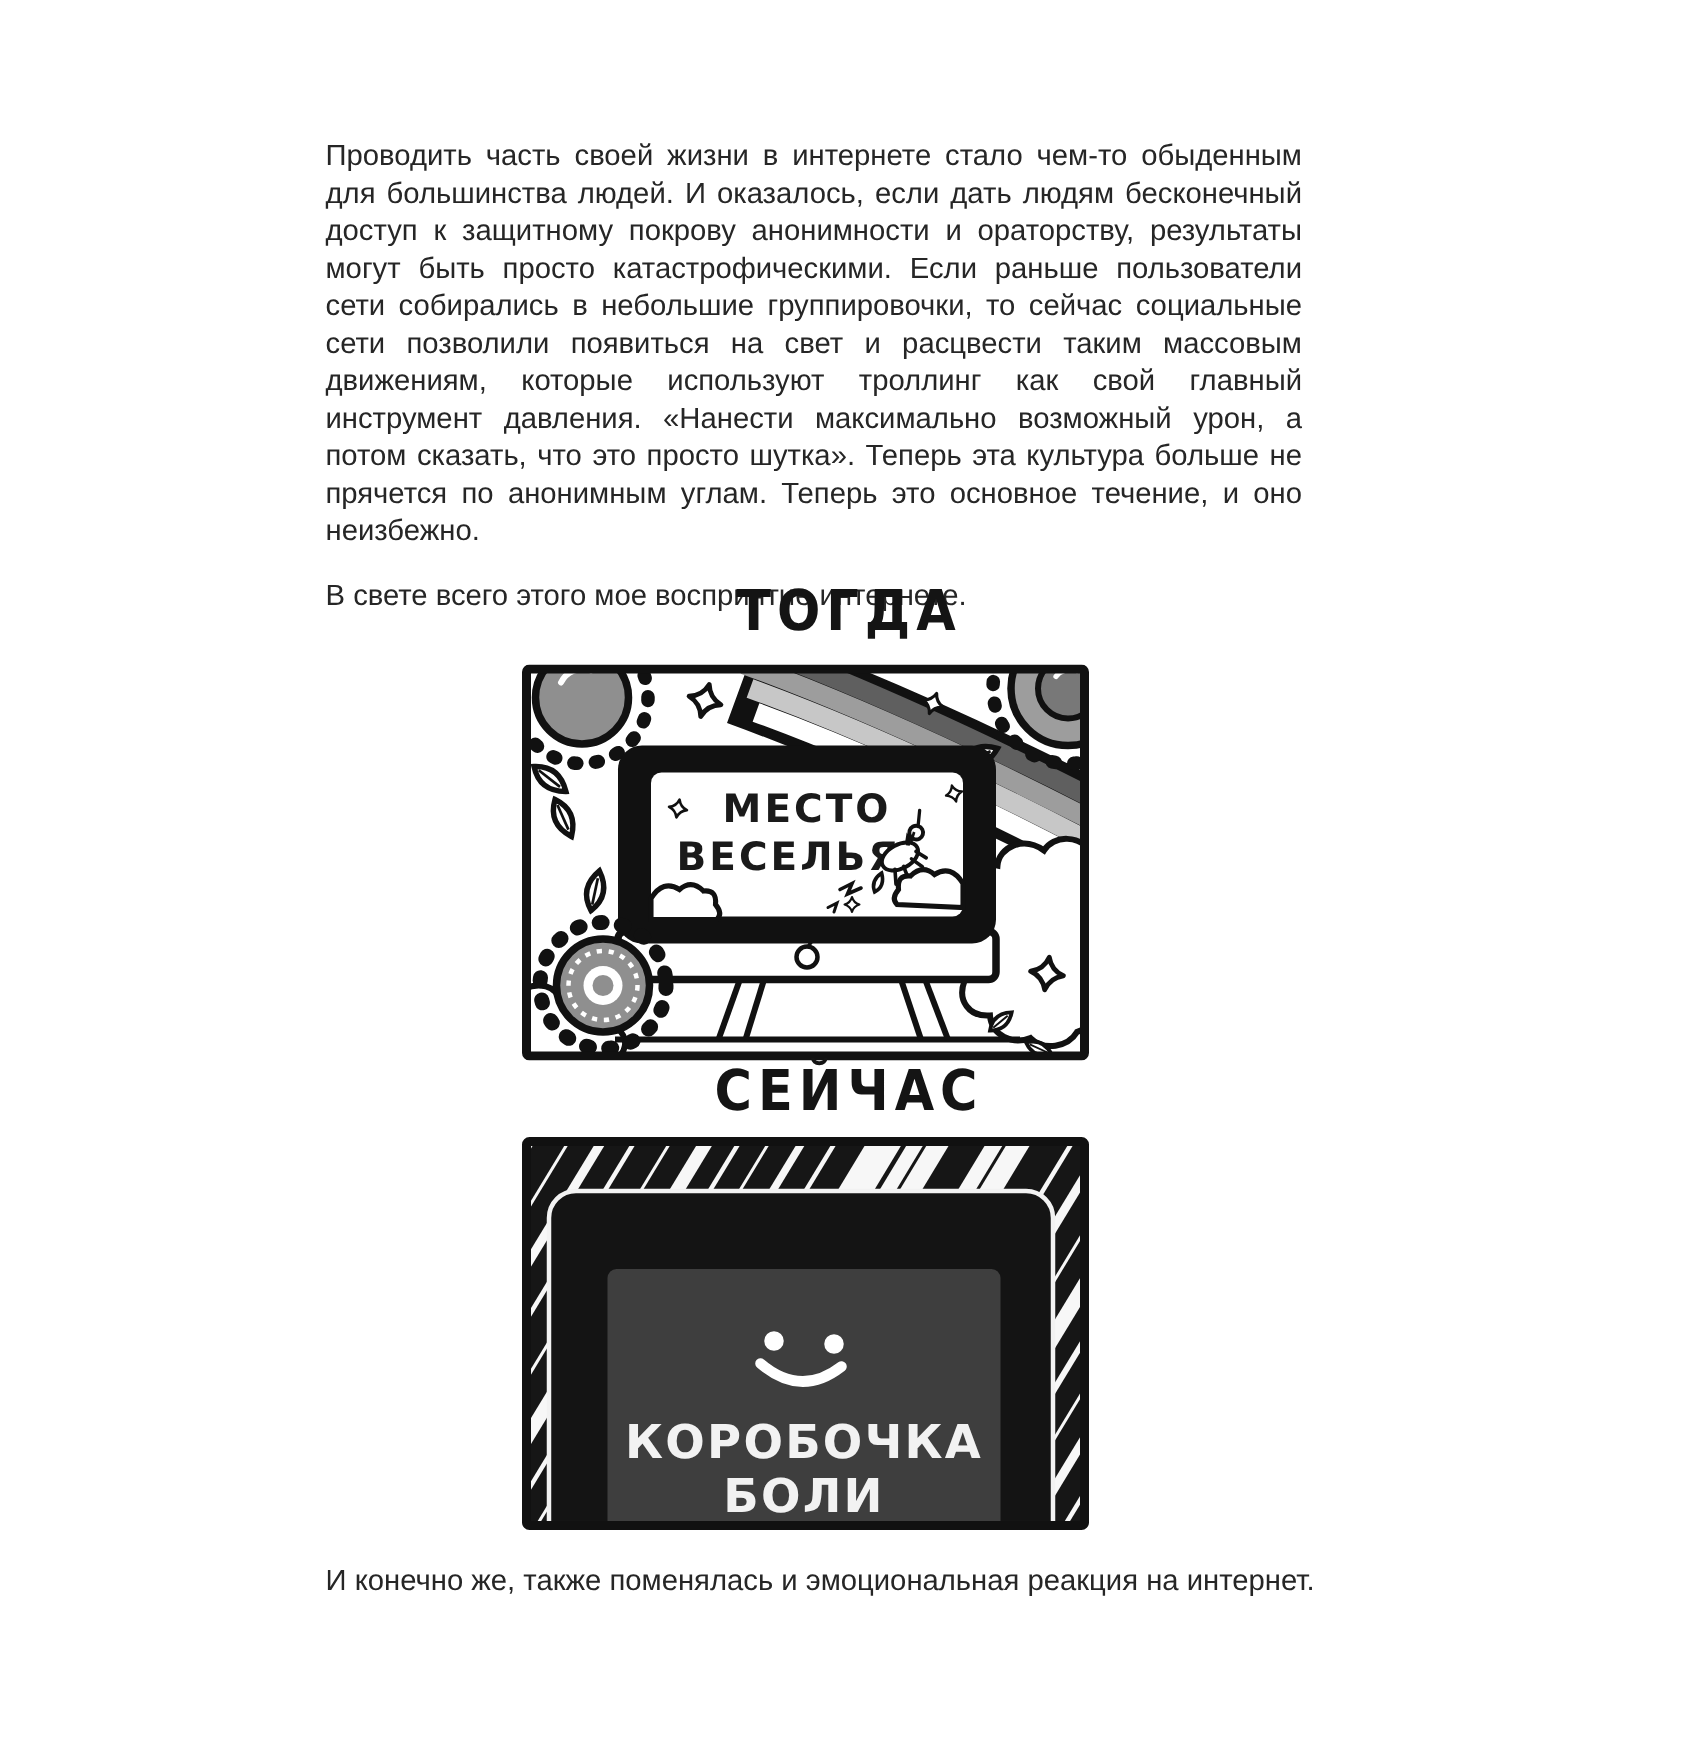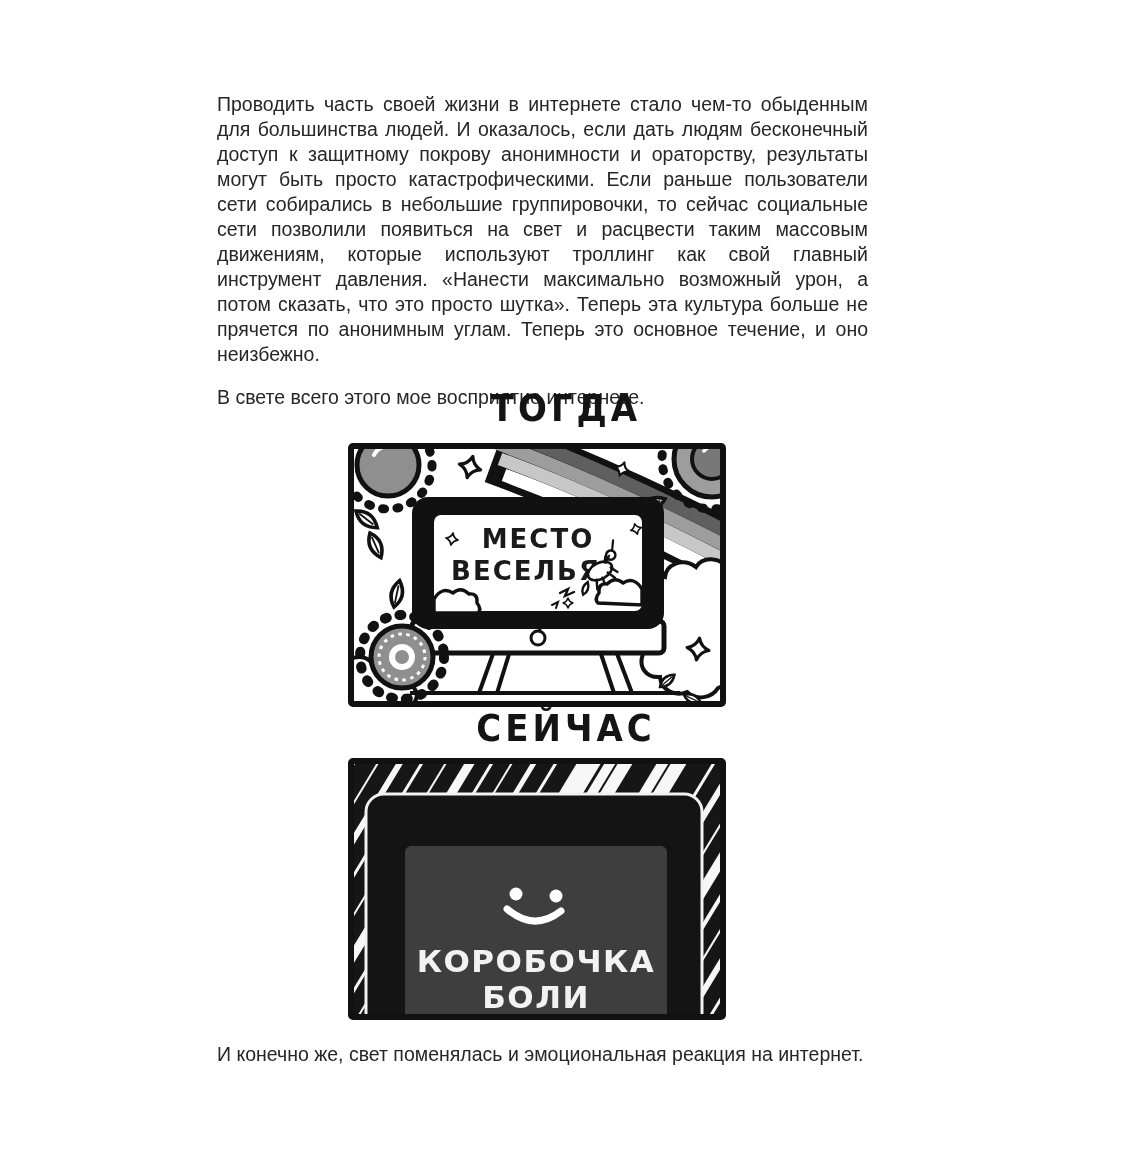--- a/index.html
+++ b/index.html
@@ -211,17 +211,17 @@
         <path d="M159,151 Q186,174 213,153" stroke="#ffffff" stroke-width="7" fill="none" stroke-linecap="round"></path>
       </g>
 
       <text x="188" y="214" text-anchor="middle" font-size="31" letter-spacing="1.5" fill="#f2f2f2">КОРОБОЧКА</text>
       <text x="188" y="250" text-anchor="middle" font-size="31" letter-spacing="1.5" fill="#f2f2f2">БОЛИ</text>
     </g>
 
     <rect x="3" y="3" width="372" height="256" rx="2" fill="none" stroke="#111111" stroke-width="6"></rect>
   </svg>
 
-  <div class="closing-caption">И конечно же, свет поменялась и эмоциональная реакция на интернет.</div>
+  <div class="closing-caption">И конечно же, также поменялась и эмоциональная реакция на интернет.</div>
 
   <div class="page-number">87</div>
 
 </div>
 
 </body></html>

